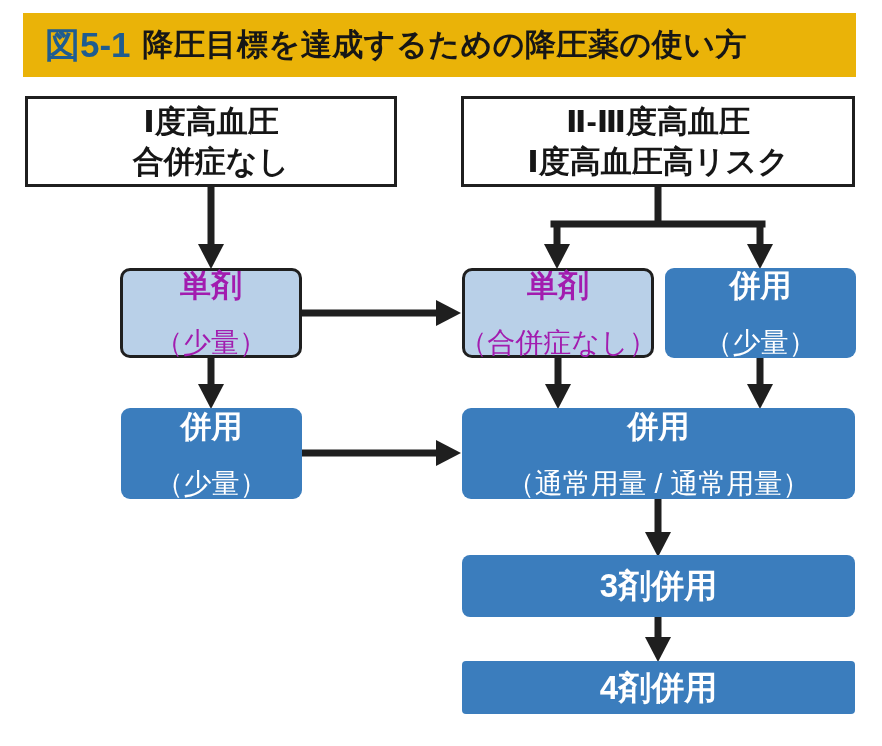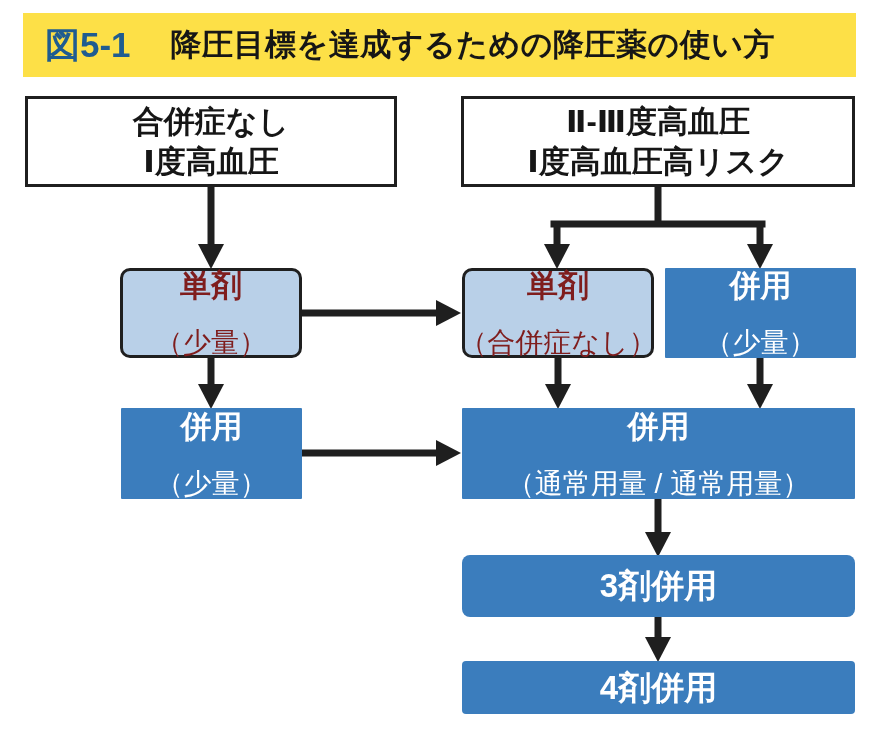--- a/index.html
+++ b/index.html
@@ -6,43 +6,43 @@
   .page{
     position:relative;
     width:882px;height:746px;
     background:#ffffff;
     font-family:"Liberation Sans","DejaVu Sans",sans-serif;
     overflow:hidden;
   }
   
   .title-bar{
     position:absolute;left:23px;top:13px;width:833px;height:64px;
-    background:#fde047;
+    background:#eab308;
     display:flex;align-items:center;
-    padding-left:22px;box-sizing:border-box;gap:32px;
+    padding-left:22px;box-sizing:border-box;gap:4px;
   }
   .fig-label{
     color:#1f5c90;font-size:35px;font-weight:bold;letter-spacing:0px;
     white-space:nowrap;
   }
   .fig-title{
     color:#161616;font-size:31px;font-weight:bold;letter-spacing:0.5px;
     white-space:nowrap;
     padding-left:8px;
   }
   
   .box{
     position:absolute;box-sizing:border-box;
     display:flex;flex-direction:column;
     align-items:center;justify-content:center;
     text-align:center;z-index:2;
   }
   .white{background:#ffffff;border:3px solid #1f1f1f;color:#161616;}
-  .lblue{background:#b9d0e8;border:3px solid #1f1f1f;border-radius:10px;color:#7f1d1d;}
-  .dblue{background:#3b7dbd;border:none;border-radius:1px;color:#ffffff;}
+  .lblue{background:#b9d0e8;border:3px solid #1f1f1f;border-radius:10px;color:#a21caf;}
+  .dblue{background:#3b7dbd;border:none;border-radius:9px;color:#ffffff;}
   .t1{font-size:31px;font-weight:bold;line-height:40px;white-space:nowrap;}
   .t2{font-size:28px;font-weight:400;line-height:35px;white-space:nowrap;margin-top:19px;}
   .t-single{font-size:33px;font-weight:bold;line-height:40px;white-space:nowrap;}
   
   .arrows{position:absolute;left:0;top:0;z-index:1;}
   .arrows line, .arrows path{stroke:#1f1f1f;stroke-width:7;fill:none;}
   .arrows polygon{fill:#1f1f1f;stroke:none;}
 </style>
 </head>
 <body>
@@ -99,22 +99,22 @@
       <polygon points="645,532 671,532 658,557"></polygon>
     </g>
 
     <g>
       <line x1="658" y1="608" x2="658" y2="639"></line>
       <polygon points="645,637 671,637 658,662"></polygon>
     </g>
   </svg>
 
   <div class="box white" style="left:25px;top:96px;width:372px;height:91px">
+    <div class="t1">Ⅰ度高血圧</div>
     <div class="t1">合併症なし</div>
-    <div class="t1">Ⅰ度高血圧</div>
   </div>
 
   <div class="box white" style="left:461px;top:96px;width:394px;height:91px">
     <div class="t1">Ⅱ-Ⅲ度高血圧</div>
     <div class="t1">Ⅰ度高血圧高リスク</div>
   </div>
 
   <div class="box lblue" style="left:120px;top:268px;width:182px;height:90px">
     <div class="t1">単剤</div>
     <div class="t2">（少量）</div>

